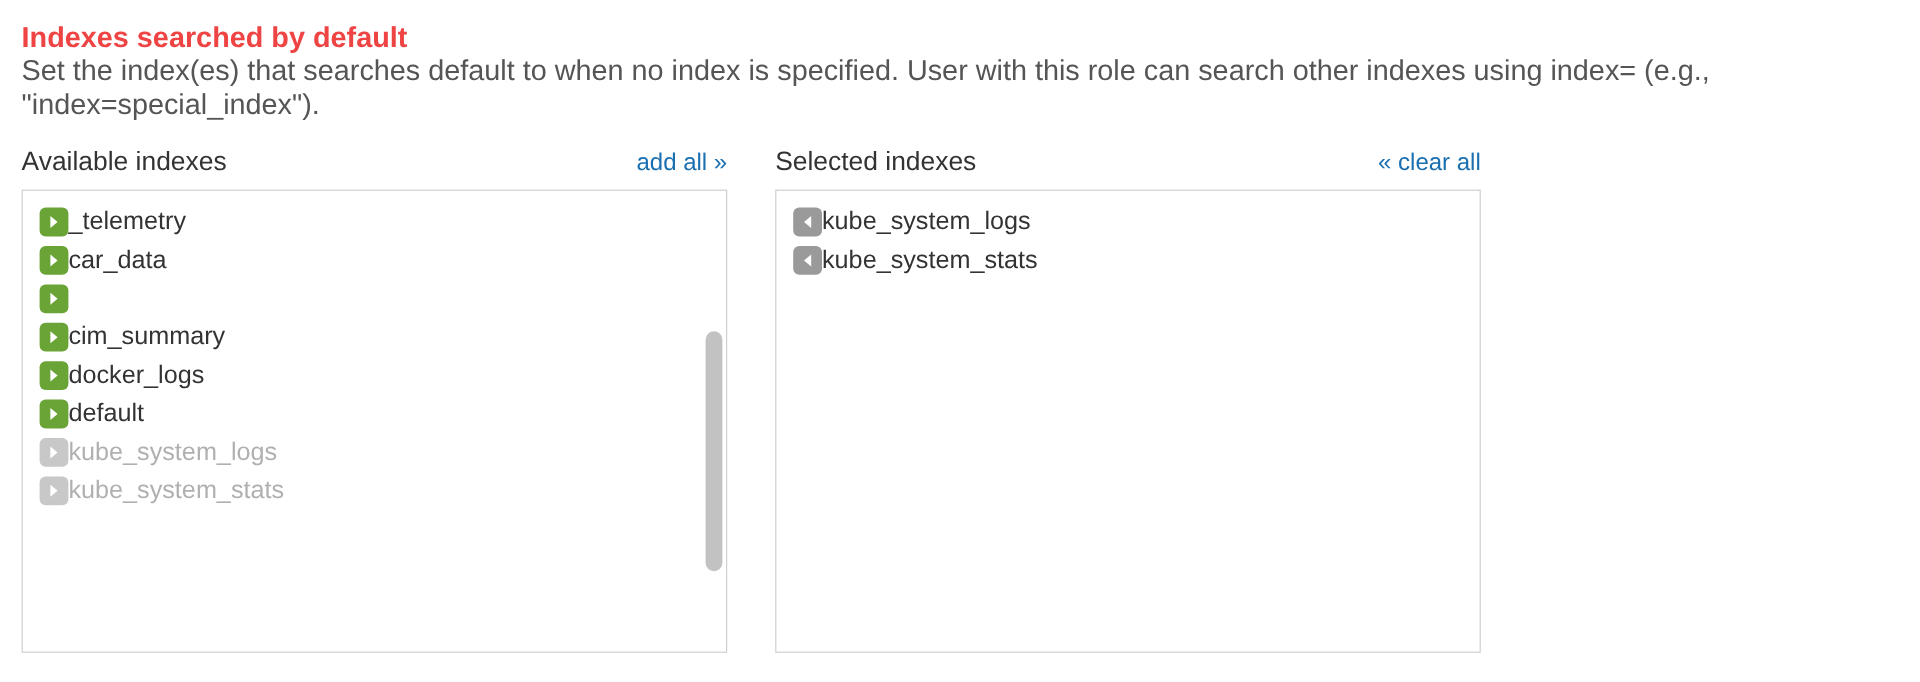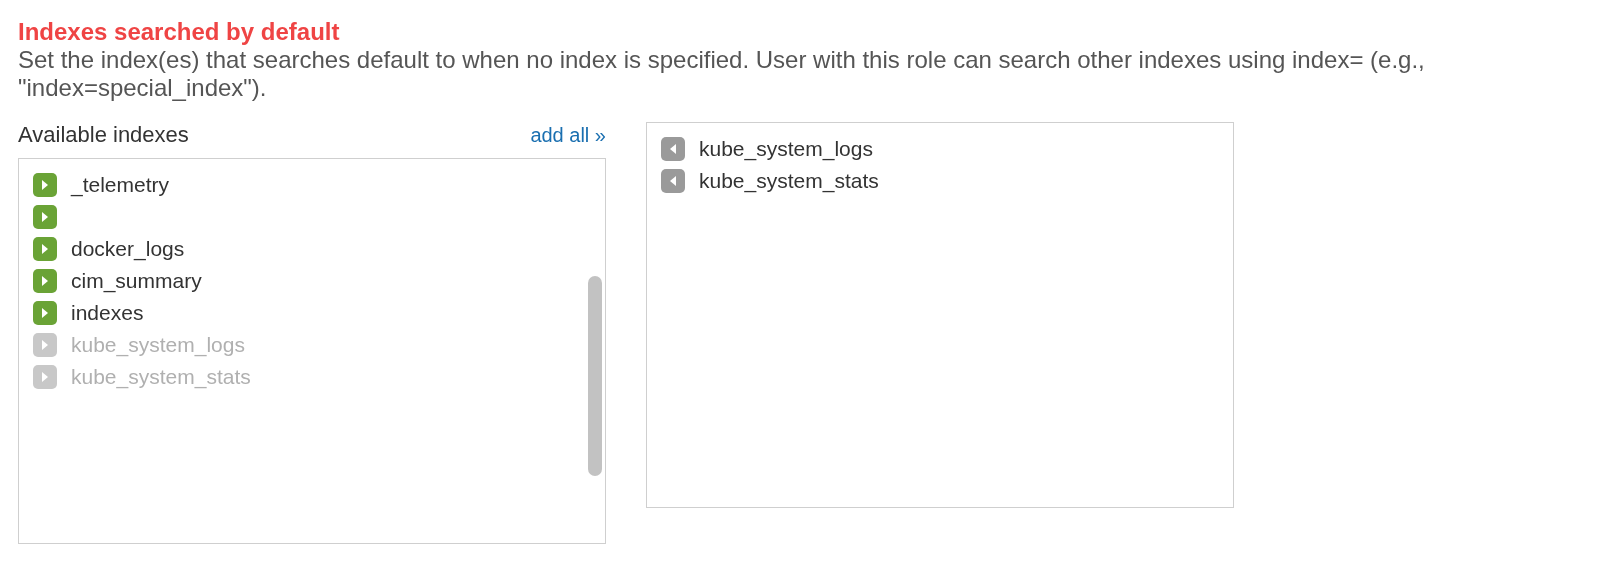--- a/index.html
+++ b/index.html
@@ -54,21 +54,20 @@
       height: 386px;
       overflow: hidden;
       position: relative;
     }
     .listbox-inner {
       padding: 10px 0;
     }
     .list-item {
       display: flex;
       align-items: flex-start;
-      gap: 14px;
       padding: 4px 14px;
       cursor: pointer;
     }
     .list-item.disabled {
       cursor: default;
     }
     .item-icon {
       width: 24px;
       height: 24px;
       border-radius: 5px;
@@ -137,44 +136,52 @@
               </svg>
             </span>
             <span class="item-label">_telemetry</span>
           </div>
           <div class="list-item">
             <span class="item-icon icon-add">
               <svg viewBox="0 0 12 12">
                 <path d="M3 1 L9 6 L3 11 Z" fill="#ffffff"></path>
               </svg>
             </span>
+            <span class="item-label">car_data</span>
+          </div>
+          <div class="list-item">
+            <span class="item-icon icon-add">
+              <svg viewBox="0 0 12 12">
+                <path d="M3 1 L9 6 L3 11 Z" fill="#ffffff"></path>
+              </svg>
+            </span>
+          </div>
+          <div class="list-item">
+            <span class="item-icon icon-add">
+              <svg viewBox="0 0 12 12">
+                <path d="M3 1 L9 6 L3 11 Z" fill="#ffffff"></path>
+              </svg>
+            </span>
+            <span class="item-label">cim_summary</span>
           </div>
           <div class="list-item">
             <span class="item-icon icon-add">
               <svg viewBox="0 0 12 12">
                 <path d="M3 1 L9 6 L3 11 Z" fill="#ffffff"></path>
               </svg>
             </span>
             <span class="item-label">docker_logs</span>
           </div>
           <div class="list-item">
             <span class="item-icon icon-add">
               <svg viewBox="0 0 12 12">
                 <path d="M3 1 L9 6 L3 11 Z" fill="#ffffff"></path>
               </svg>
             </span>
-            <span class="item-label">cim_summary</span>
-          </div>
-          <div class="list-item">
-            <span class="item-icon icon-add">
-              <svg viewBox="0 0 12 12">
-                <path d="M3 1 L9 6 L3 11 Z" fill="#ffffff"></path>
-              </svg>
-            </span>
-            <span class="item-label">indexes</span>
+            <span class="item-label">default</span>
           </div>
           <div class="list-item disabled">
             <span class="item-icon icon-add disabled">
               <svg viewBox="0 0 12 12">
                 <path d="M3 1 L9 6 L3 11 Z" fill="#ffffff"></path>
               </svg>
             </span>
             <span class="item-label">kube_system_logs</span>
           </div>
           <div class="list-item disabled">
@@ -186,20 +193,24 @@
             <span class="item-label">kube_system_stats</span>
           </div>
         </div>
       <div class="scrollbar-track">
         <div class="scrollbar-thumb"></div>
       </div>
     </div>
   </div>
 
   <div class="panel">
+    <div class="panel-header">
+      <span class="panel-header-title">Selected indexes</span>
+      <a class="panel-header-link">« clear all</a>
+    </div>
     <div class="listbox">
       <div class="listbox-inner" id="selected-list">
           <div class="list-item">
             <span class="item-icon icon-remove">
               <svg viewBox="0 0 12 12">
                 <path d="M9 1 L3 6 L9 11 Z" fill="#ffffff"></path>
               </svg>
             </span>
             <span class="item-label">kube_system_logs</span>
           </div>

